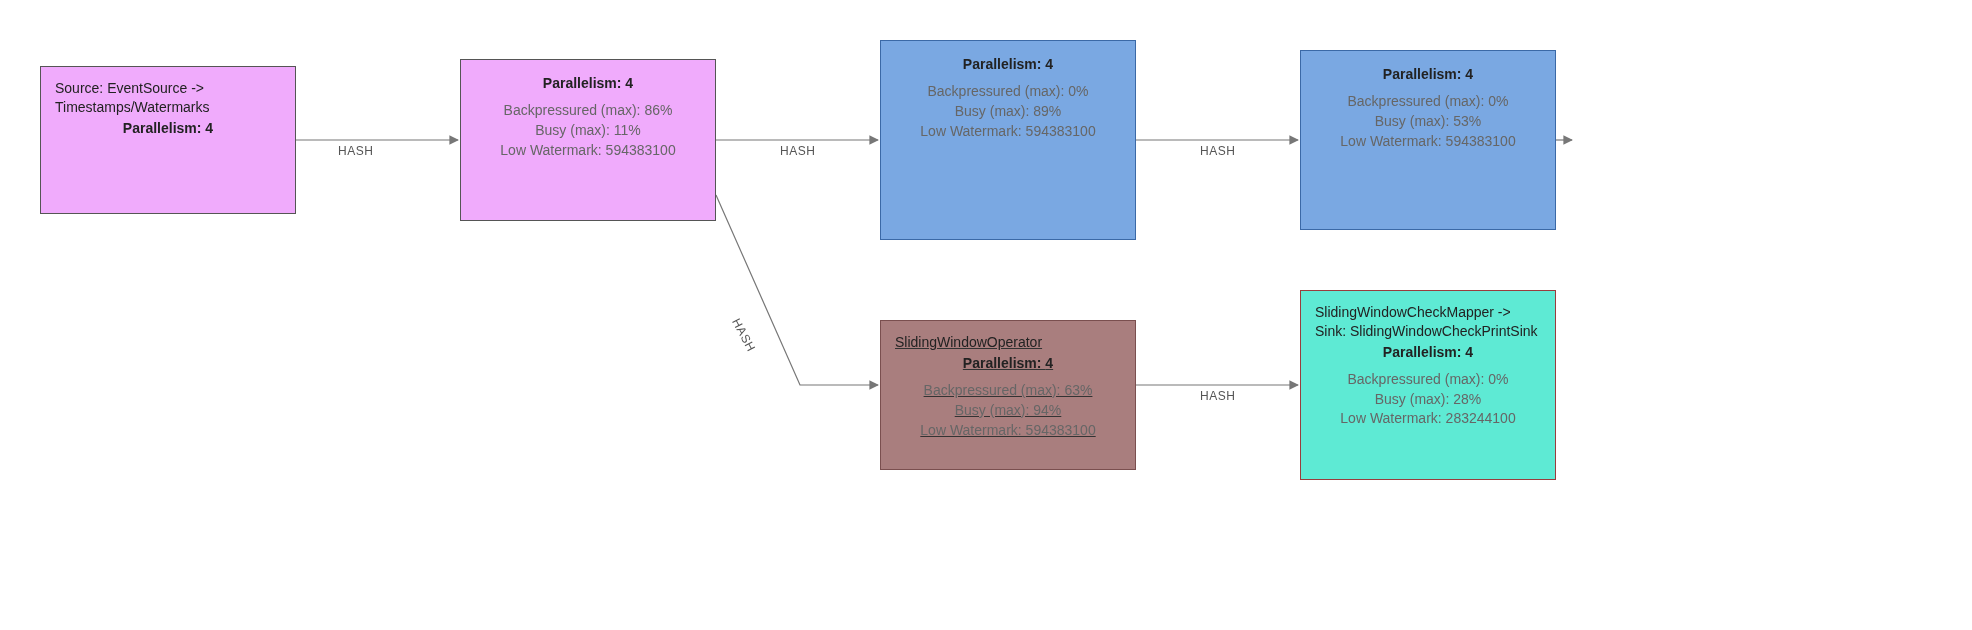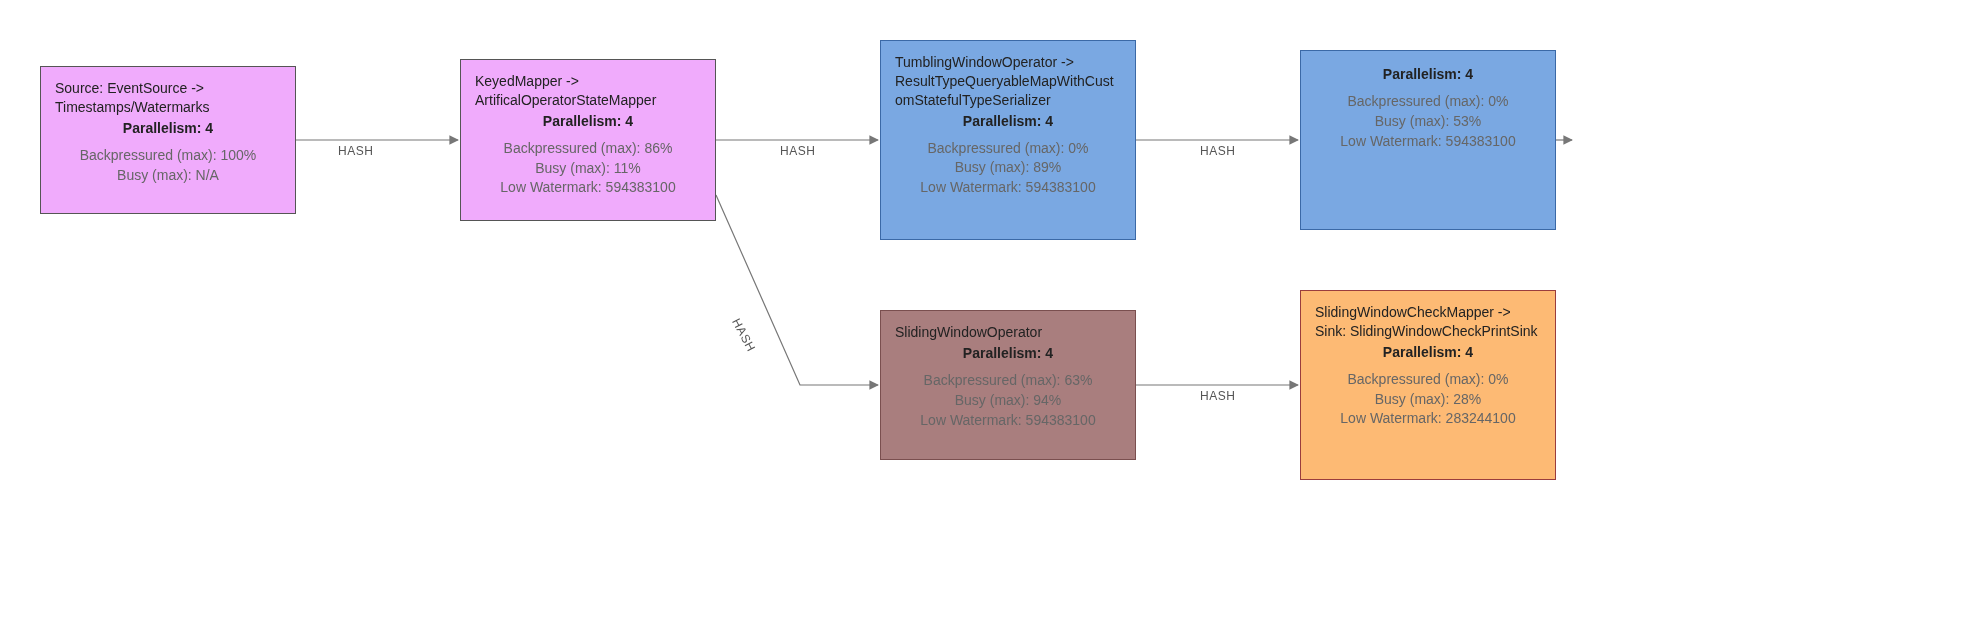--- a/index.html
+++ b/index.html
@@ -41,21 +41,21 @@
     margin-top: 8px;
     text-align: center;
     color: #666;
   }
   .node .metrics div {
     margin: 1px 0;
   }
   .grey  { background: #f0abfc; border-color: #555; }
   .blue  { background: #7aa8e2; border-color: #3b69a6; }
   .mauve { background: #a97e7e; border-color: #7a4f4f; }
-  .red   { background: #fdba74; border-color: #9a3d3d; }
+  .red   { background: #5eead4; border-color: #9a3d3d; }
 
   svg.edges {
     position: absolute;
     top: 0; left: 0;
     width: 1972px; height: 630px;
     pointer-events: none;
   }
   .edge-line {
     stroke: #777;
     stroke-width: 1.2;
@@ -99,40 +99,34 @@
 <div class="edge-label" style="left:780px; top:144px;">HASH</div>
 <div class="edge-label" style="left:1200px; top:144px;">HASH</div>
 <div class="edge-label" style="left:726px; top:328px; transform: rotate(62deg);">HASH</div>
 <div class="edge-label" style="left:1200px; top:389px;">HASH</div>
 
 <div id="n1" class="node grey" style="left: 40px; top: 66px; min-height: 148px;">
   <div class="title">Source: EventSource -&gt; Timestamps/Watermarks</div>
   <div class="par">
     <span>Parallelism: </span><span>4</span>
   </div>
-  <div class="metrics">
-    <div>Backpressured (max): 100%</div>
-    <div>Busy (max): N/A</div>
-  </div>
 </div>
 
 <div id="n2" class="node grey" style="left: 460px; top: 59px; min-height: 162px;">
-  <div class="title">KeyedMapper -&gt; ArtificalOperatorStateMapper</div>
   <div class="par">
     <span>Parallelism: </span><span>4</span>
   </div>
   <div class="metrics">
     <div>Backpressured (max): 86%</div>
     <div>Busy (max): 11%</div>
     <div>Low Watermark: 594383100</div>
   </div>
 </div>
 
 <div id="n3" class="node blue" style="left: 880px; top: 40px; min-height: 200px;">
-  <div class="title">TumblingWindowOperator -&gt; ResultTypeQueryableMapWithCustomStatefulTypeSerializer</div>
   <div class="par">
     <span>Parallelism: </span><span>4</span>
   </div>
   <div class="metrics">
     <div>Backpressured (max): 0%</div>
     <div>Busy (max): 89%</div>
     <div>Low Watermark: 594383100</div>
   </div>
 </div>
 
@@ -140,21 +134,21 @@
   <div class="par">
     <span>Parallelism: </span><span>4</span>
   </div>
   <div class="metrics">
     <div>Backpressured (max): 0%</div>
     <div>Busy (max): 53%</div>
     <div>Low Watermark: 594383100</div>
   </div>
 </div>
 
-<div id="n5" class="node mauve" style="left: 880px; top: 310px; min-height: 150px;">
+<div id="n5" class="node mauve" style="left: 880px; top: 320px; min-height: 150px; text-decoration: underline;">
   <div class="title">SlidingWindowOperator</div>
   <div class="par">
     <span>Parallelism: </span><span>4</span>
   </div>
   <div class="metrics">
     <div>Backpressured (max): 63%</div>
     <div>Busy (max): 94%</div>
     <div>Low Watermark: 594383100</div>
   </div>
 </div>

